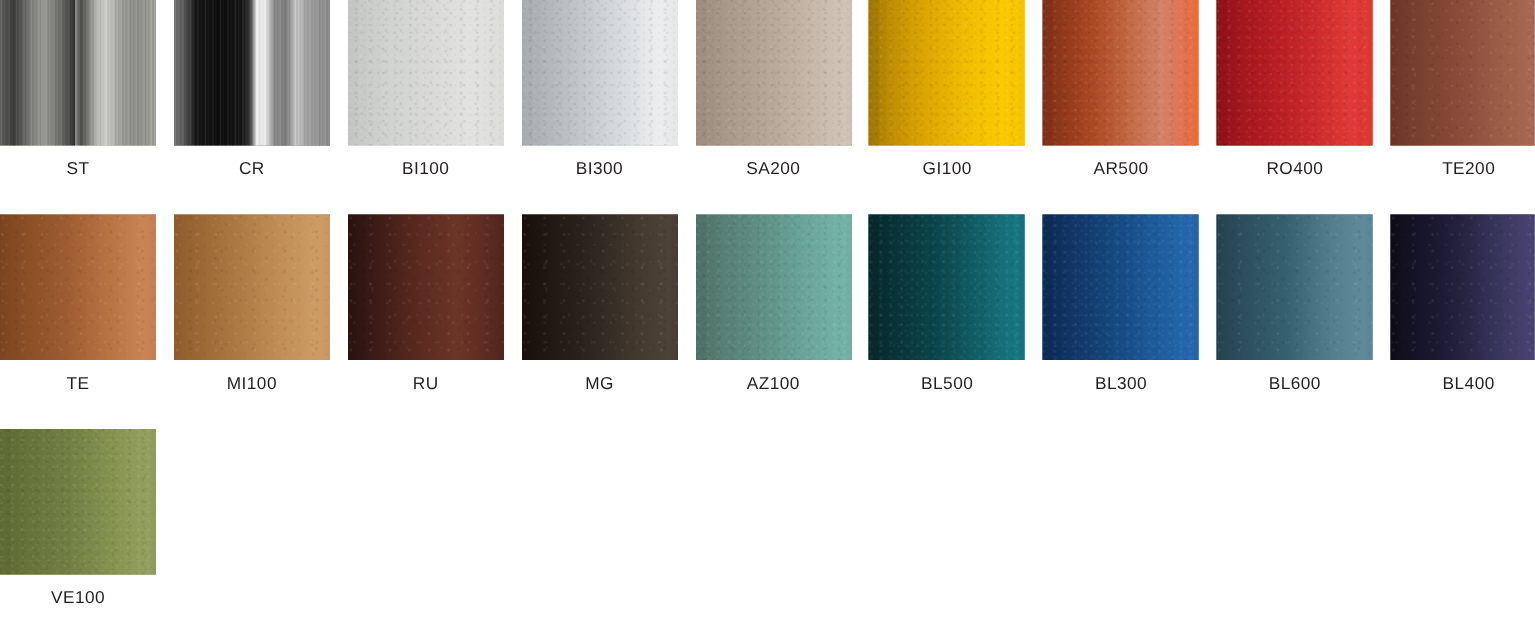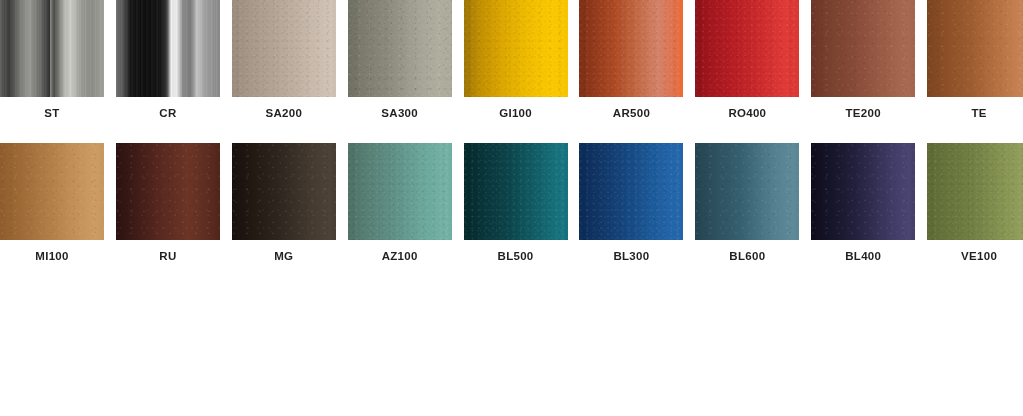--- a/index.html
+++ b/index.html
@@ -89,52 +89,57 @@
       11px 13px, 15px 10px, 7px 7px, 17px 14px;
   }
 
   .swatch-label {
     margin-top: 11px;
     font-size: 11.5px;
     letter-spacing: 0.3px;
     color: #231f20;
     line-height: 1;
     white-space: nowrap;
-    font-weight: bold;
   }
 </style>
 </head>
 <body>
 
 <div id="swatch-grid">
     <div class="swatch-cell">
       <div class="swatch-chip brushed" style="background-color: rgb(138, 138, 134); background-image: linear-gradient(90deg, rgb(94, 94, 90) 0%, rgb(58, 58, 56) 9%, rgb(126, 126, 122) 20%, rgb(155, 155, 150) 28%, rgb(111, 111, 107) 38%, rgb(47, 47, 46) 48%, rgba(87, 87, 84, 0) 48%, rgb(74, 74, 71) 52%, rgb(185, 185, 179) 62%, rgb(207, 207, 201) 68%, rgb(157, 157, 152) 78%, rgb(142, 142, 137) 88%, rgb(163, 163, 157) 100%);">
         <div class="tex"></div>
       </div>
       <div class="swatch-label">ST</div>
     </div>
     <div class="swatch-cell">
       <div class="swatch-chip brushed" style="background-color: rgb(74, 74, 74); background-image: linear-gradient(90deg, rgb(110, 110, 110) 0%, rgb(90, 90, 90) 6%, rgb(20, 20, 20) 14%, rgb(11, 11, 11) 30%, rgb(22, 22, 22) 44%, rgb(59, 59, 59) 49%, rgb(242, 242, 242) 53%, rgb(233, 233, 233) 59%, rgb(141, 141, 141) 64%, rgb(123, 123, 123) 72%, rgb(200, 200, 200) 78%, rgb(160, 160, 160) 86%, rgb(138, 138, 138) 100%);">
         <div class="tex"></div>
       </div>
       <div class="swatch-label">CR</div>
     </div>
     <div class="swatch-cell">
+      <div class="swatch-chip" style="background-color: rgb(212, 213, 211); background-image: linear-gradient(90deg, rgb(195, 197, 195) 0%, rgb(207, 209, 207) 22%, rgb(217, 218, 216) 52%, rgb(226, 227, 225) 78%, rgb(220, 221, 219) 100%);">
+        <div class="tex"></div>
+      </div>
+      <div class="swatch-label">BI100</div>
+    </div>
+    <div class="swatch-cell">
+      <div class="swatch-chip" style="background-color: rgb(194, 197, 200); background-image: linear-gradient(90deg, rgb(167, 171, 175) 0%, rgb(180, 184, 188) 18%, rgb(198, 202, 205) 42%, rgb(220, 223, 225) 68%, rgb(236, 238, 239) 88%, rgb(228, 230, 232) 100%);">
+        <div class="tex"></div>
+      </div>
+      <div class="swatch-label">BI300</div>
+    </div>
+    <div class="swatch-cell">
       <div class="swatch-chip" style="background-color: rgb(176, 160, 142); background-image: linear-gradient(90deg, rgb(155, 140, 124) 0%, rgb(168, 152, 137) 18%, rgb(182, 166, 151) 45%, rgb(199, 184, 170) 75%, rgb(209, 195, 182) 94%, rgb(205, 191, 178) 100%);">
         <div class="tex"></div>
       </div>
       <div class="swatch-label">SA200</div>
     </div>
     <div class="swatch-cell">
-      <div class="swatch-chip hammered" style="background-color: rgb(142, 140, 125); background-image: linear-gradient(90deg, rgb(111, 110, 98) 0%, rgb(124, 123, 110) 14%, rgb(139, 138, 124) 38%, rgb(163, 162, 148) 66%, rgb(176, 175, 159) 88%, rgb(171, 170, 154) 100%);">
-        <div class="tex"></div>
-      </div>
-      <div class="swatch-label">SA300</div>
-    </div>
-    <div class="swatch-cell">
       <div class="swatch-chip" style="background-color: rgb(232, 168, 0); background-image: linear-gradient(90deg, rgb(156, 116, 4) 0%, rgb(192, 142, 2) 14%, rgb(219, 166, 0) 36%, rgb(240, 189, 0) 62%, rgb(252, 200, 0) 84%, rgb(247, 196, 0) 100%);">
         <div class="tex"></div>
       </div>
       <div class="swatch-label">GI100</div>
     </div>
     <div class="swatch-cell">
       <div class="swatch-chip" style="background-image: linear-gradient(90deg, rgb(125, 47, 22) 0%, rgb(147, 57, 26) 14%, rgb(173, 74, 36) 34%, rgb(195, 106, 68) 56%, rgb(212, 130, 106) 76%, rgb(226, 113, 76) 92%, rgb(239, 106, 51) 100%);">
         <div class="tex"></div>
       </div>
       <div class="swatch-label">AR500</div>

